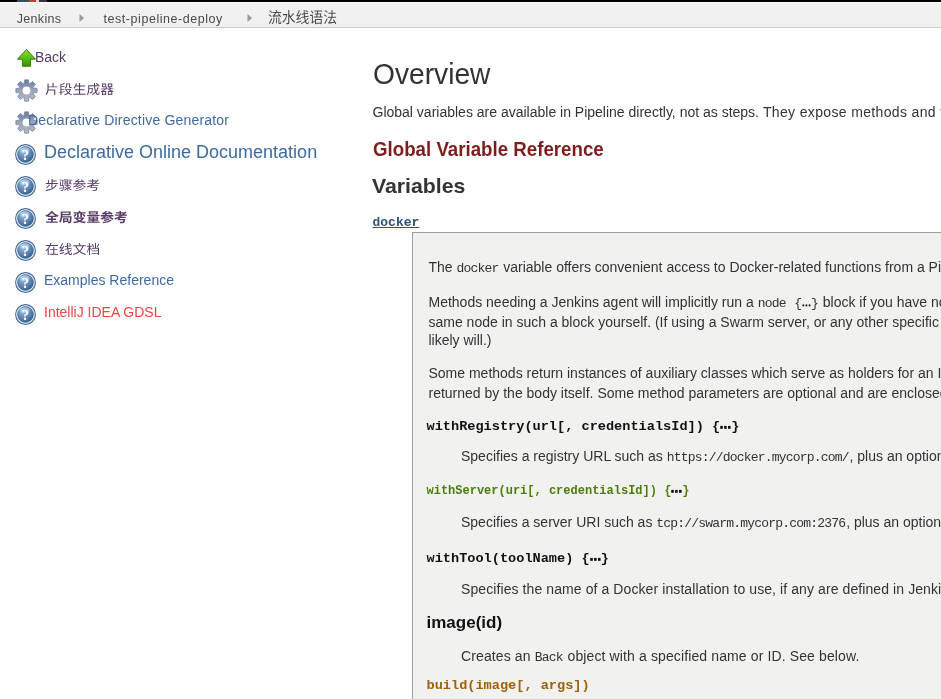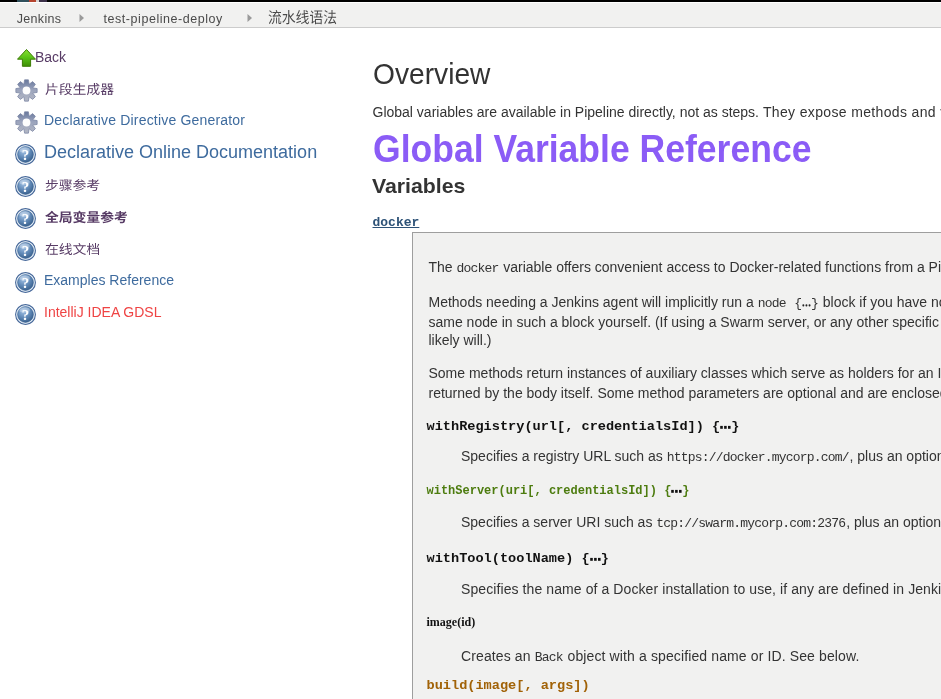--- a/index.html
+++ b/index.html
@@ -53,21 +53,21 @@
     <defs>
       <linearGradient id="gg" x1="0" y1="0" x2="0" y2="1">
         <stop offset="0" stop-color="#67779c"></stop>
         <stop offset="0.45" stop-color="#9aa3bc"></stop>
         <stop offset="1" stop-color="#b4b8c4"></stop>
       </linearGradient>
     </defs>
     <path d="M 9.57 0.87 L13.43 0.87 L14.04 4.76 L14.47 4.94 L 17.65 2.62 L20.38 5.35 L18.06 8.53 L18.24 8.96 L 22.13 9.57 L22.13 13.43 L18.24 14.04 L18.06 14.47 L 20.38 17.65 L17.65 20.38 L14.47 18.06 L14.04 18.24 L 13.43 22.13 L9.57 22.13 L8.96 18.24 L8.53 18.06 L 5.35 20.38 L2.62 17.65 L4.94 14.47 L4.76 14.04 L 0.87 13.43 L0.87 9.57 L4.76 8.96 L4.94 8.53 L 2.62 5.35 L5.35 2.62 L8.53 4.94 L8.96 4.76 Z" fill="url(#gg)" stroke="#7d88a6" stroke-width="0.8"></path>
     <circle cx="11.5" cy="11.5" r="3.9" fill="#fdfdfd"></circle>
   </svg>
-<div class="t" style="left:44.00px;top:112.65px;font-size:14.00px;color:#3e6b9e;line-height:14.00px;font-family:'Liberation Sans',sans-serif;letter-spacing:0.19px">Declarative Directive Generator</div>
+<div class="t" style="left:28px;top:112.65px;font-size:14.00px;color:#3e6b9e;line-height:14.00px;font-family:'Liberation Sans',sans-serif;letter-spacing:0.19px">Declarative Directive Generator</div>
 <svg style="position:absolute;left:15.0px;top:143.5px" width="21" height="21" viewBox="0 0 21 21">
     <defs>
       <radialGradient id="hg" cx="0.38" cy="0.28" r="0.85">
         <stop offset="0" stop-color="#a4c3e6"></stop>
         <stop offset="0.5" stop-color="#6089b7"></stop>
         <stop offset="1" stop-color="#2d547f"></stop>
       </radialGradient>
     </defs>
     <circle cx="10.5" cy="10.5" r="9.9" fill="#b9cfe4" stroke="#48699a" stroke-width="1.1"></circle>
     <circle cx="10.5" cy="10.5" r="8.6" fill="none" stroke="#e9eff6" stroke-width="1.1" opacity="0.9"></circle>
@@ -152,21 +152,21 @@
     </defs>
     <circle cx="10.5" cy="10.5" r="9.9" fill="#b9cfe4" stroke="#48699a" stroke-width="1.1"></circle>
     <circle cx="10.5" cy="10.5" r="8.6" fill="none" stroke="#e9eff6" stroke-width="1.1" opacity="0.9"></circle>
     <circle cx="10.5" cy="10.5" r="7.9" fill="url(#hg)" stroke="#30598b" stroke-width="0.5"></circle>
     <ellipse cx="9.6" cy="5.9" rx="5.2" ry="2.6" fill="#ffffff" opacity="0.3"></ellipse>
     <text x="10.6" y="15.6" font-family="Liberation Serif,serif" font-size="15" font-weight="bold" fill="#fff" text-anchor="middle">?</text>
   </svg>
 <div class="t" style="left:44.00px;top:304.65px;font-size:14.00px;color:#ef4444;line-height:14.00px;font-family:'Liberation Sans',sans-serif">IntelliJ IDEA GDSL</div>
 <div class="t" style="left:372.50px;top:59.42px;font-size:29.50px;color:#333;line-height:29.50px;font-family:'Liberation Sans',sans-serif;font-weight:normal"><span style="display:inline-block;transform:scaleX(0.955);transform-origin:0 0">Overview</span></div>
 <div class="t" style="left:372.50px;top:105.15px;font-size:14.00px;color:#333;line-height:14.00px;font-family:'Liberation Sans',sans-serif">Global variables are available in Pipeline directly, not as steps. <span style="letter-spacing:0.35px">They expose methods and variables which may be accessed from a Pipeline script.</span></div>
-<div class="t" style="left:372.50px;top:134.62px;font-size:38px;color:#8b5cf6;line-height:29.50px;font-family:'Liberation Sans',sans-serif;font-weight:bold"><span style="display:inline-block;transform:scaleX(0.935);transform-origin:0 0">Global Variable Reference</span></div>
+<div class="t" style="left:372.50px;top:134.62px;font-size:20px;color:#7f1d1d;line-height:29.50px;font-family:'Liberation Sans',sans-serif;font-weight:bold"><span style="display:inline-block;transform:scaleX(0.935);transform-origin:0 0">Global Variable Reference</span></div>
 <div class="t" style="left:371.50px;top:175.22px;font-size:21.00px;color:#333;line-height:21.00px;font-family:'Liberation Sans',sans-serif;font-weight:bold"><span style="display:inline-block;transform:scaleX(1.013);transform-origin:0 0">Variables</span></div>
 <div class="t" style="left:372.5px;top:215.5px;font-size:13px;line-height:13px;font-family:&quot;Liberation Mono&quot;,monospace;font-weight:bold"><a style="color:#2d5277;text-decoration:underline">docker</a></div>
 <div style="position:absolute;left:412px;top:232px;width:1400px;height:600px;background:#f1f1f0;border:1px solid #9e9e9e"></div>
 <div class="t" style="left:428.50px;top:259.65px;font-size:14.00px;color:#333;line-height:14.00px;font-family:'Liberation Sans',sans-serif">The <code>docker</code> variable offers convenient access to Docker-related functions from a Pipeline script.</div>
 <div class="t" style="left:428.50px;top:295.15px;font-size:14.00px;color:#333;line-height:14.00px;font-family:'Liberation Sans',sans-serif">Methods needing a Jenkins agent will implicitly run a <code>node</code>  <code>{</code><svg width="9" height="14" viewBox="0 0 9 14" style="vertical-align:-2.5px">
       <rect x="0.4" y="8.2" width="1.9" height="2.3" rx="0.9" fill="#222"></rect>
       <rect x="3.5" y="8.2" width="1.9" height="2.3" rx="0.9" fill="#222"></rect>
       <rect x="6.6" y="8.2" width="1.9" height="2.3" rx="0.9" fill="#222"></rect>
     </svg><code>}</code> block if you have not wrapped them in one. It is a good idea to enclose a block of steps which should all run on the</div>
 <div class="t" style="left:428.50px;top:314.65px;font-size:14.00px;color:#333;line-height:14.00px;font-family:'Liberation Sans',sans-serif">same node in such a block yourself. (If using a Swarm server, or any other specific Docker server, this probably does not matter, but if you are using the default server on localhost it</div>
@@ -181,17 +181,17 @@
 <div class="t" style="left:426.50px;top:482.48px;font-size:12px;color:#4d7c0f;line-height:13.60px;font-family:'Liberation Mono',monospace;font-weight:bold">withServer(uri[, credentialsId]) {<svg width="11" height="14" viewBox="0 0 11 14" style="vertical-align:-2.5px">
       <rect x="0.2" y="7.9" width="2.6" height="2.9" fill="#111"></rect>
       <rect x="4.1" y="7.9" width="2.6" height="2.9" fill="#111"></rect>
       <rect x="8" y="7.9" width="2.6" height="2.9" fill="#111"></rect>
     </svg>}</div>
 <div class="t" style="left:426.50px;top:549.98px;font-size:13.60px;color:#111;line-height:13.60px;font-family:'Liberation Mono',monospace;font-weight:bold">withTool(toolName) {<svg width="11" height="14" viewBox="0 0 11 14" style="vertical-align:-2.5px">
       <rect x="0.2" y="7.9" width="2.6" height="2.9" fill="#111"></rect>
       <rect x="4.1" y="7.9" width="2.6" height="2.9" fill="#111"></rect>
       <rect x="8" y="7.9" width="2.6" height="2.9" fill="#111"></rect>
     </svg>}</div>
-<div class="t" style="left:426.50px;top:616.48px;font-size:12px;color:#111;line-height:13.60px;font-family:Liberation Serif, serif;font-weight:bold">image(id)</div>
+<div class="t" style="left:426.50px;top:616.48px;font-size:17px;color:#111;line-height:13.60px;font-family:Liberation Sans, sans-serif;font-weight:bold">image(id)</div>
 <div class="t" style="left:426.50px;top:679.48px;font-size:13.60px;color:#a16207;line-height:13.60px;font-family:'Liberation Mono',monospace;font-weight:bold">build(image[, args])</div>
 <div class="t" style="left:461.00px;top:449.15px;font-size:14.00px;color:#333;line-height:14.00px;font-family:'Liberation Sans',sans-serif">Specifies a registry URL such as <code>https://docker.mycorp.com/</code>, plus an optional credentials ID to connect to it.</div>
 <div class="t" style="left:461.00px;top:514.65px;font-size:14.00px;color:#333;line-height:14.00px;font-family:'Liberation Sans',sans-serif">Specifies a server URI such as <code>tcp://swarm.mycorp.com:2376</code>, plus an optional credentials ID to connect to it.</div>
 <div class="t" style="left:461.00px;top:582.15px;font-size:14.00px;color:#333;line-height:14.00px;font-family:'Liberation Sans',sans-serif"><span style="letter-spacing:0.09px">Specifies the name of a Docker installation to use, if any are defined in Jenkins global configuration. If unspecified,  is assumed to be in the  of the agent.</span></div>
 <div class="t" style="left:461.00px;top:649.15px;font-size:14.00px;color:#333;line-height:14.00px;font-family:'Liberation Sans',sans-serif"><span style="letter-spacing:0.12px">Creates an <code>Back</code> object with a specified name or ID. See below.</span></div>
 </body></html>

